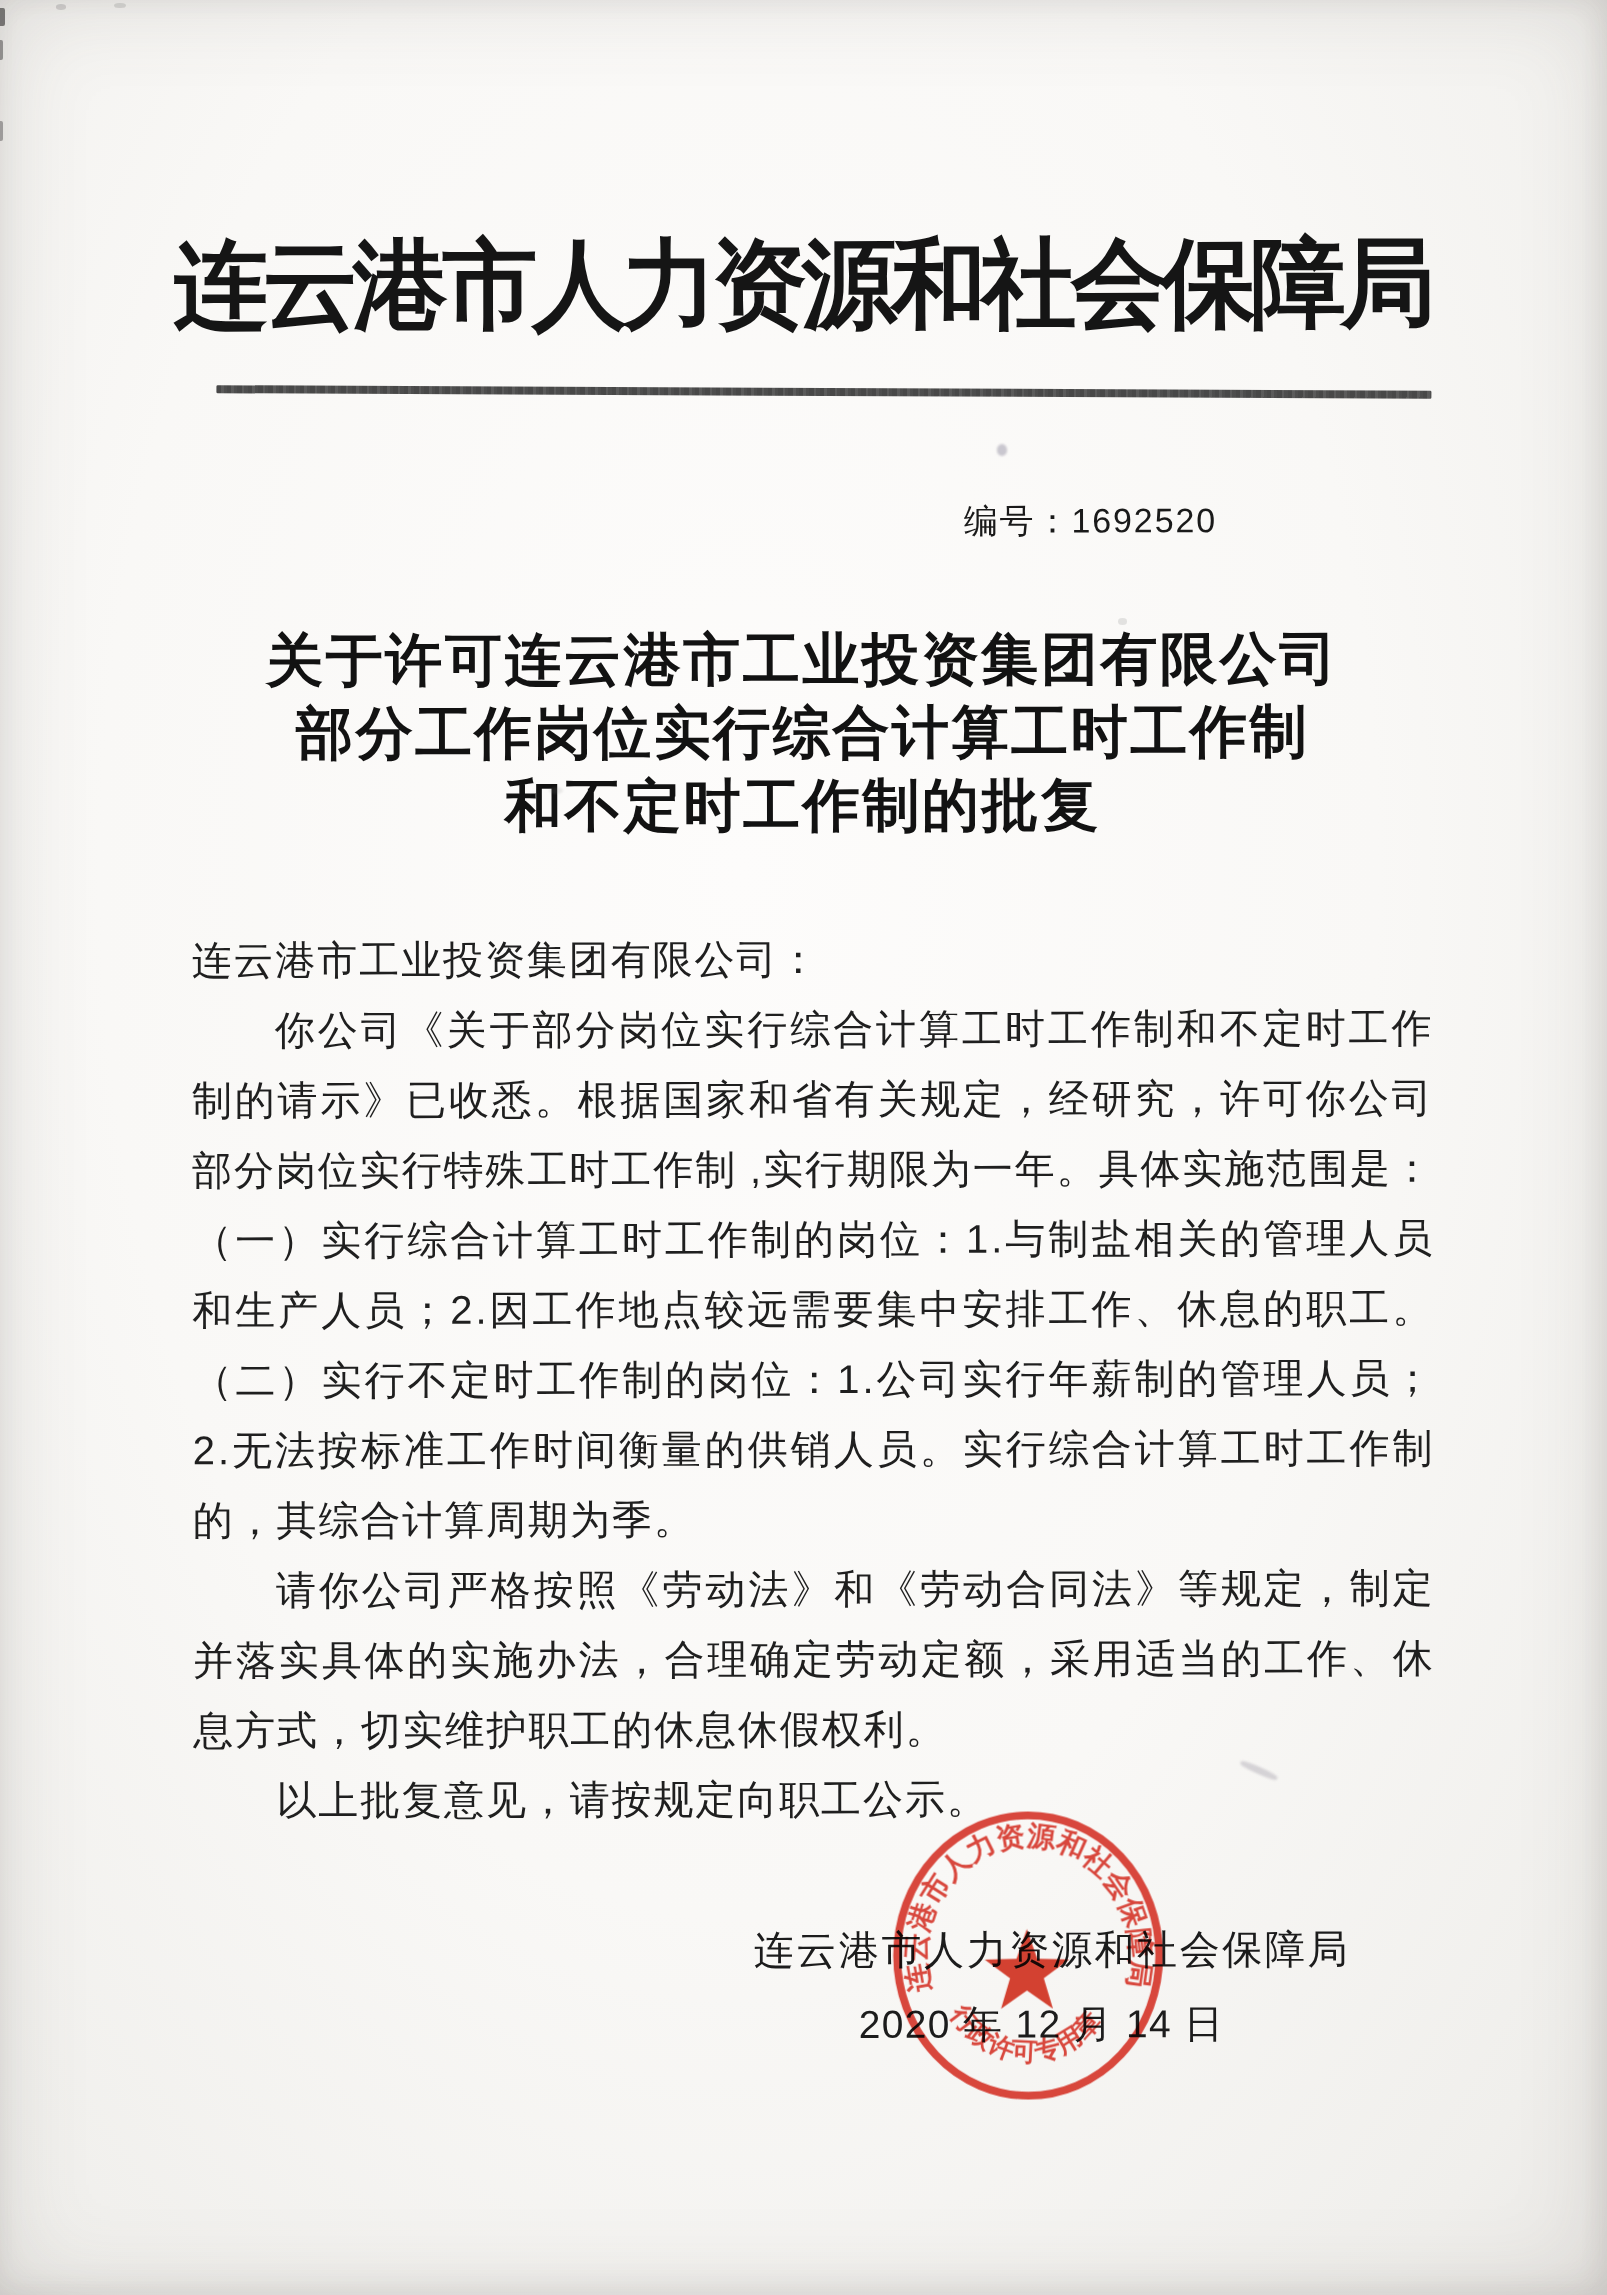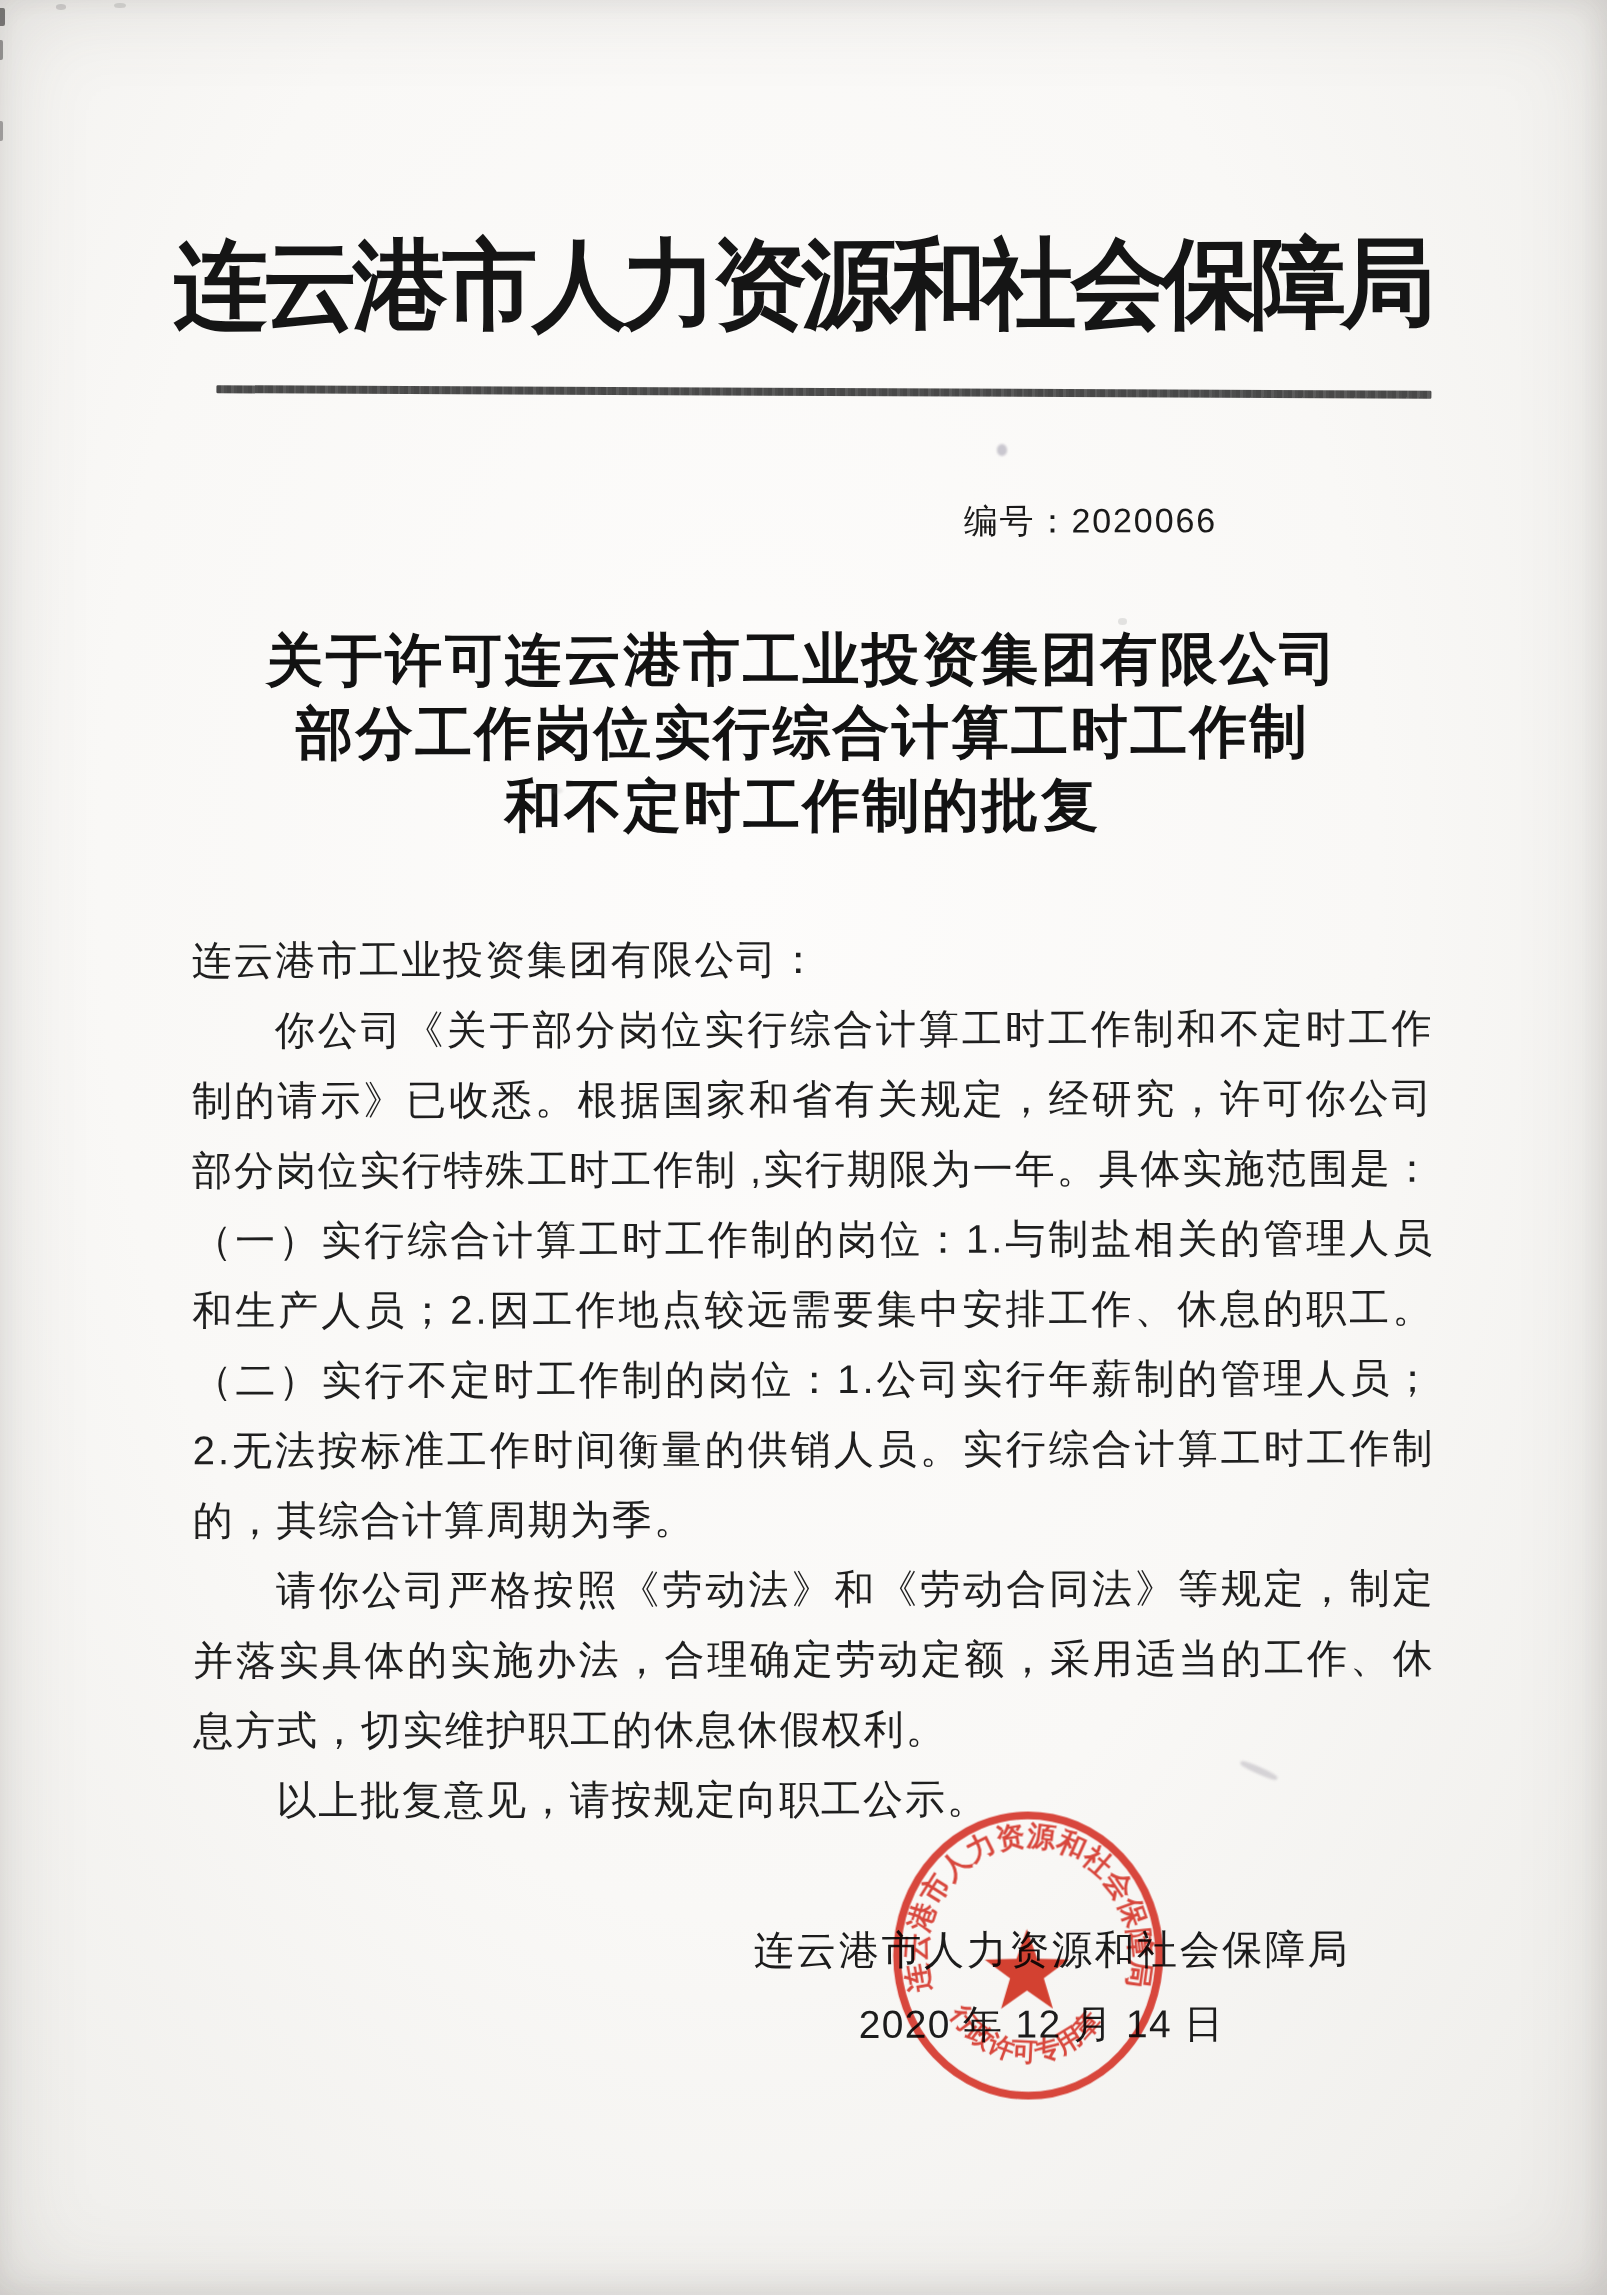--- a/index.html
+++ b/index.html
@@ -95,21 +95,21 @@
 </style>
 </head>
 <body>
 
 <div class="page">
   <div class="content">
 
     <div class="masthead">连云港市人力资源和社会保障局</div>
     <div class="masthead-rule"></div>
 
-    <div class="doc-number">编号：2020066</div>
+    <div class="doc-number">编号：1692520</div>
 
     <div class="doc-title">
       <div class="t-line">关于许可连云港市工业投资集团有限公司</div>
       <div class="t-line">部分工作岗位实行综合计算工时工作制</div>
       <div class="t-line">和不定时工作制的批复</div>
     </div>
 
     <div class="body-block">
         <div class="body-line">连云港市工业投资集团有限公司：</div>
         <div class="body-line indent justify">

